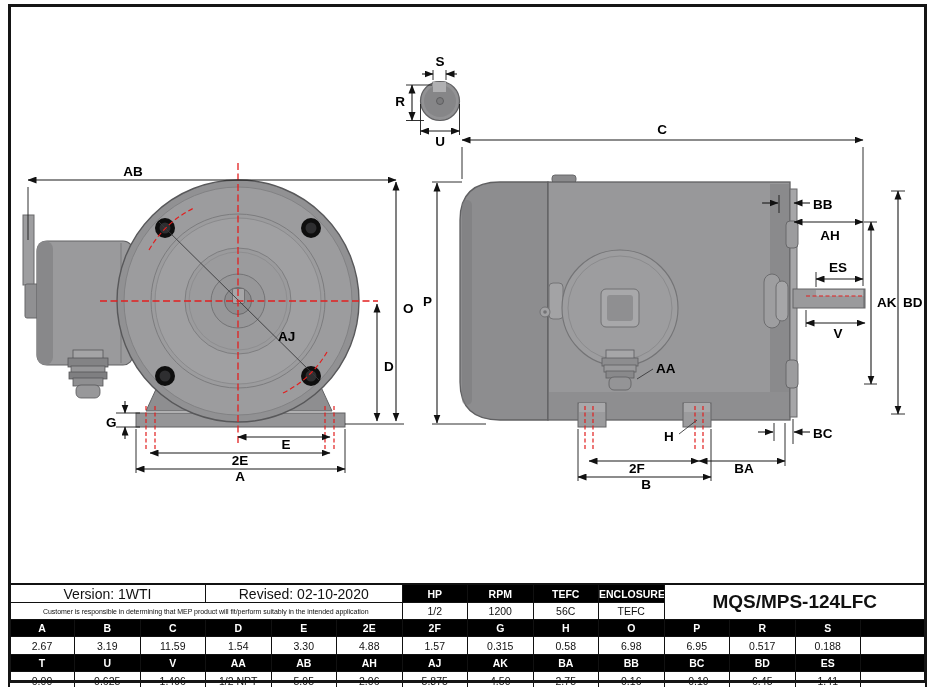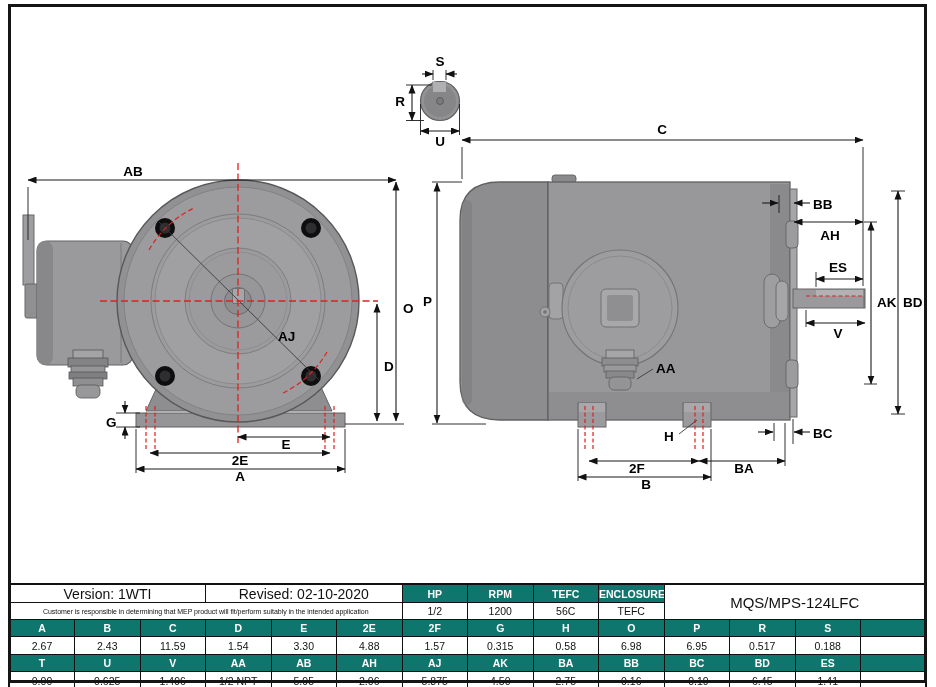--- a/index.html
+++ b/index.html
@@ -25,25 +25,25 @@
     position:absolute; left:8px; top:583px; width:919px;
     border-collapse:collapse; table-layout:fixed;
     border:2.5px solid #111;
   }
   .spec-table td {
     border:1.6px solid #111; text-align:center; vertical-align:middle;
     padding:0; font-size:10.5px; color:#111; height:16px;
     white-space:nowrap; overflow:hidden; background:#fff;
   }
   .spec-table td.h {
-    background:#0f766e; color:#ffffff; font-weight:bold; font-size:10.5px;margin-left:8px;
+    background:#000000; color:#ffffff; font-weight:bold; font-size:10.5px;margin-left:8px;
   }
   .spec-table td.info { font-size:14px; }
   .spec-table td.disc { font-size:7px; letter-spacing:-0.05px; }
-  .spec-table td.model { font-size:15px; font-weight:normal; }
+  .spec-table td.model { font-size:19px; font-weight:bold; }
   .spec-table tr.vr td { height:17px; }
 </style>
 </head>
 <body>
 
 <div class="sheet">
 
   <svg class="drawing-svg" width="936" height="583" viewBox="0 0 936 583">
     <defs>
       <marker id="mE" orient="auto" markerUnits="userSpaceOnUse" markerWidth="10" markerHeight="8" refX="8.5" refY="3.5">
@@ -312,21 +312,21 @@
       <td class="h">G</td>
       <td class="h">H</td>
       <td class="h">O</td>
       <td class="h">P</td>
       <td class="h">R</td>
       <td class="h">S</td>
       <td class="h"></td>
     </tr>
     <tr class="vr">
       <td>2.67</td>
-      <td>2.43</td>
+      <td>3.19</td>
       <td>11.59</td>
       <td>1.54</td>
       <td>3.30</td>
       <td>4.88</td>
       <td>1.57</td>
       <td>0.315</td>
       <td>0.58</td>
       <td>6.98</td>
       <td>6.95</td>
       <td>0.517</td>

